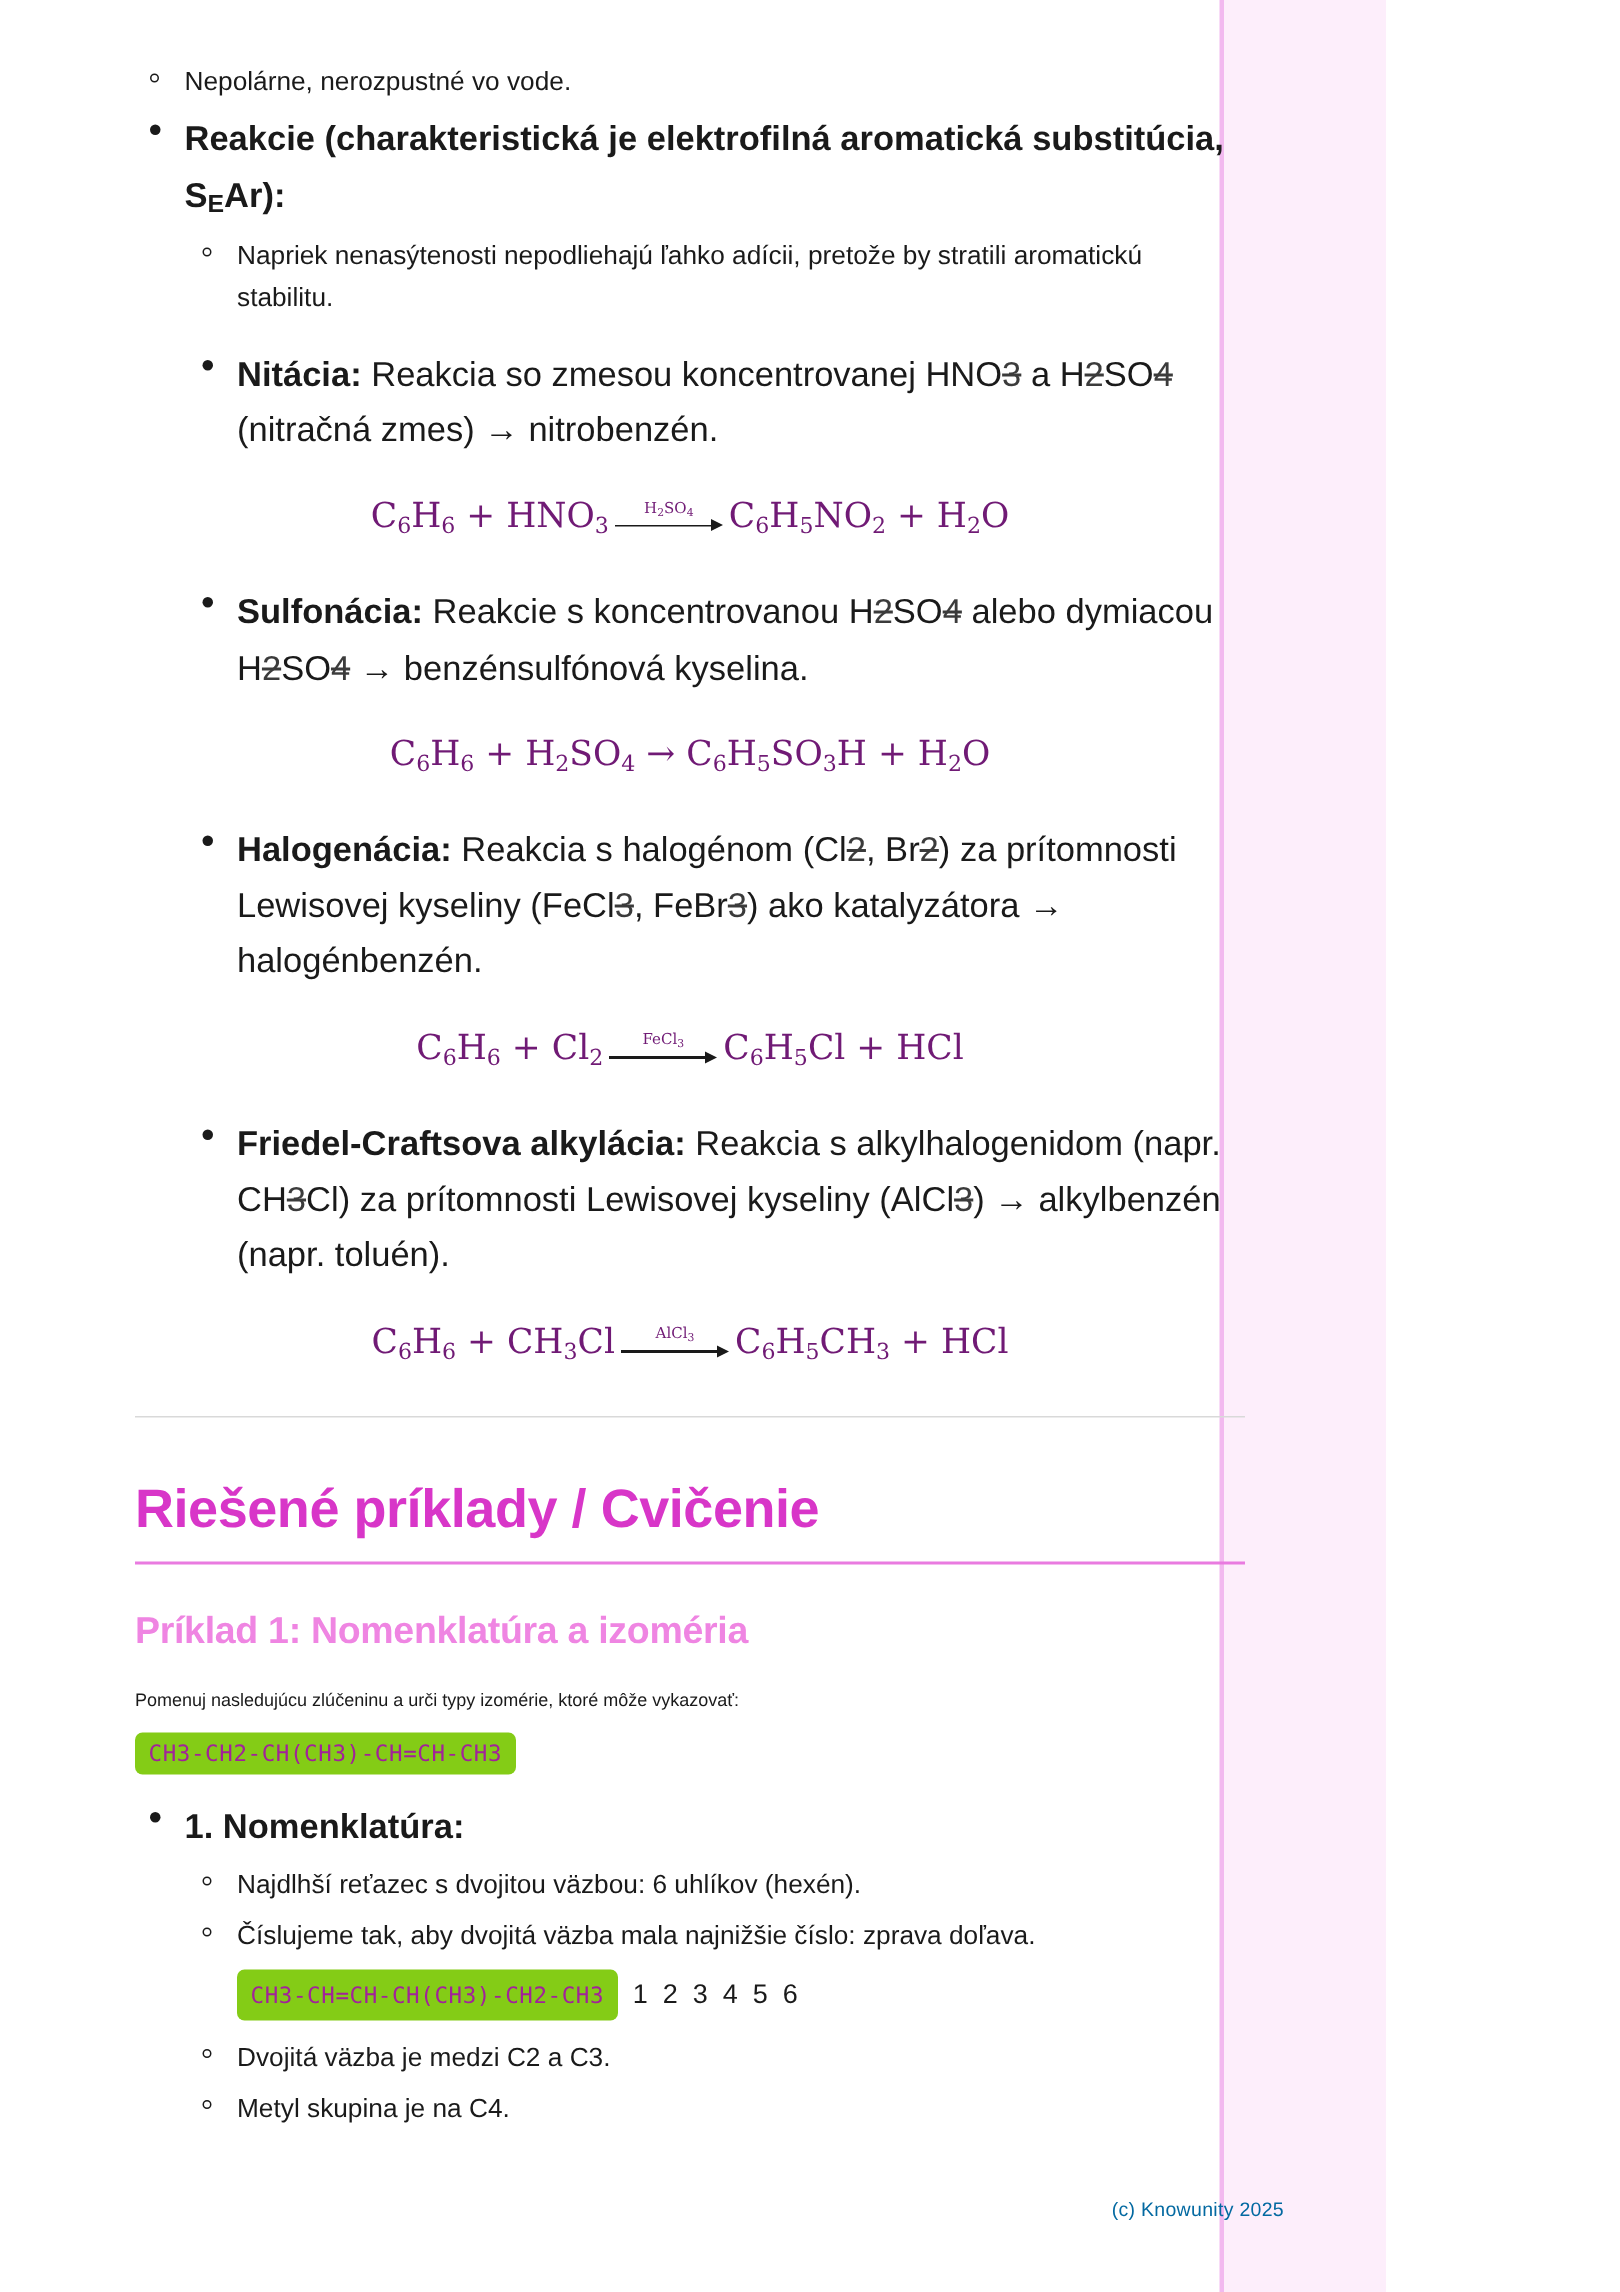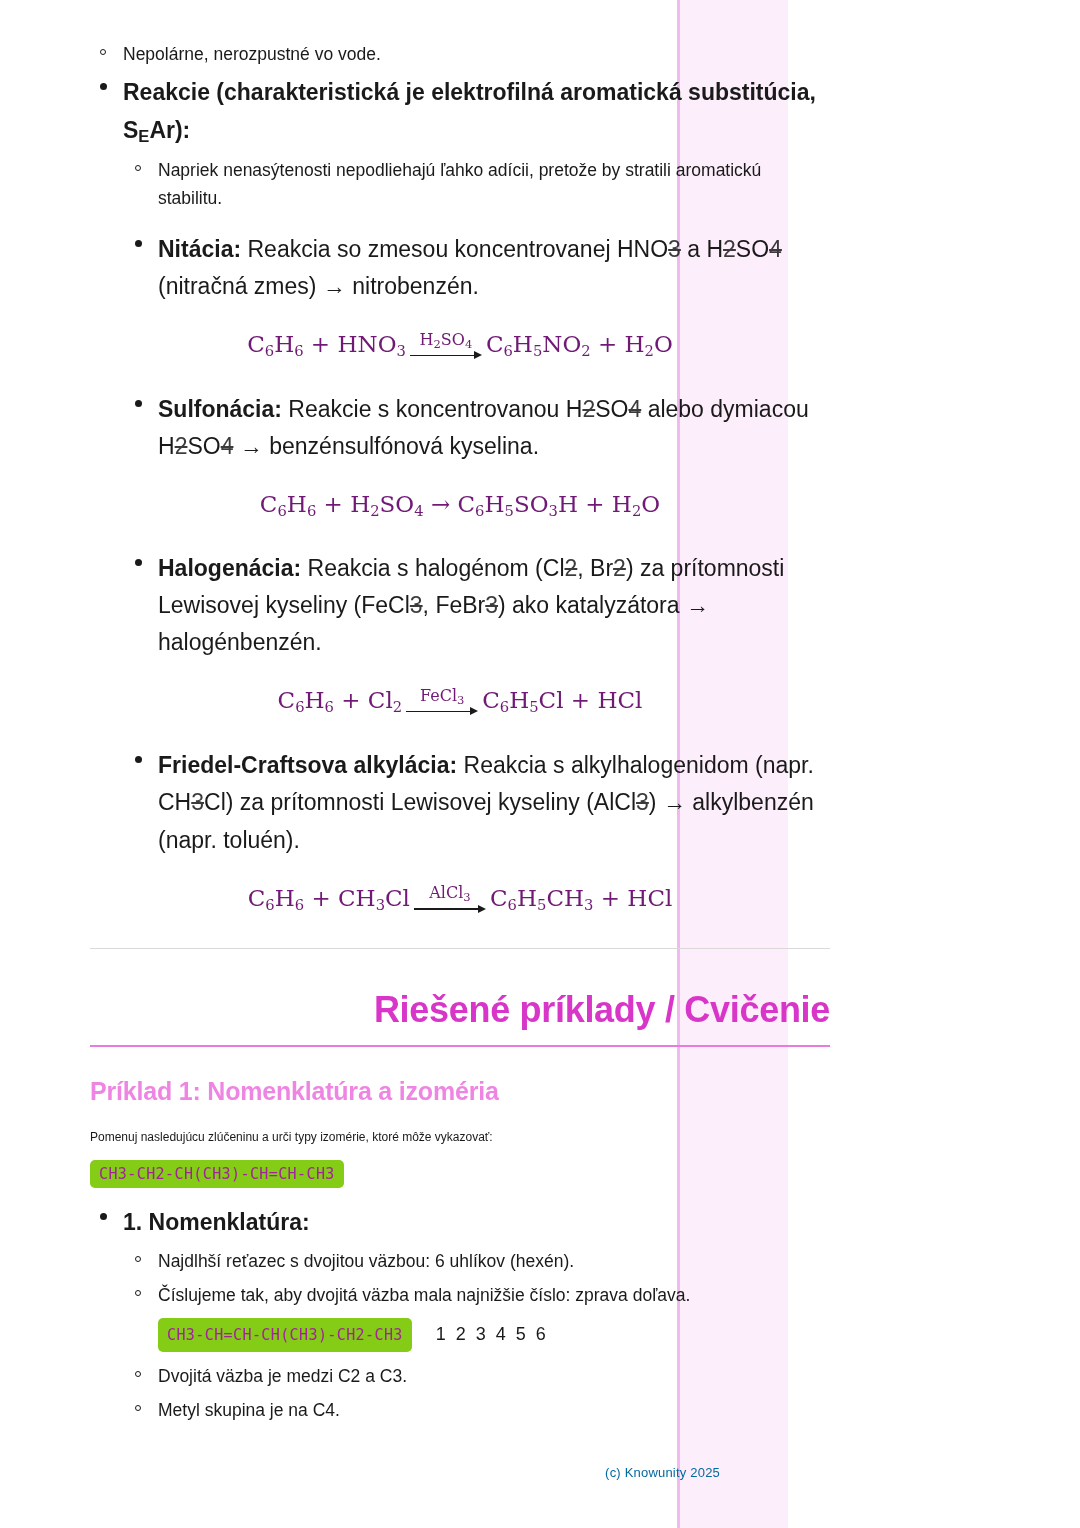--- a/index.html
+++ b/index.html
@@ -31,21 +31,21 @@
     right: 108px;
     width: 3px;
     height: 100%;
     background: #f2b9ef;
   }
 
   .page {
     position: absolute;
     left: 0;
     top: 0;
-    width: 788px;
+    width: 924px;
     height: 1528px;
     padding: 0;
     box-sizing: border-box;
   }
 
   .content {
     position: absolute;
     left: 90px;
     top: 40px;
     width: 740px;
@@ -113,21 +113,21 @@
   .eq .msub { font-size: 0.64em; vertical-align: -0.28em; }
   .eq .arrow-wrap {
     display: inline-block;
     position: relative;
     vertical-align: middle;
     margin: 0 4px;
     text-align: center;
   }
   .eq .arrow-lbl {
     display: block;
-    font-size: 16px;
+    font-size: 10px;
     line-height: 1;
     margin-bottom: 1px;
   }
   .eq .arrow-lbl .asub { font-size: 0.72em; vertical-align: -0.25em; }
   .eq .arrow-bar {
     display: block;
     position: relative;
     height: 10px;
     width: 72px;
   }
@@ -155,21 +155,20 @@
     border-top: 1px solid #d9d9d9;
     margin: 34px 0 40px 0;
   }
 
   h1.section-title {
     font-size: 36px;
     font-weight: bold;
     color: #d836c8;
     margin: 0 0 14px 0;
     letter-spacing: -0.3px;
-    text-align: right;
   }
   .title-rule {
     border: 0;
     border-top: 2px solid #e97be0;
     margin: 0 0 30px 0;
   }
 
   h2.sub-title {
     font-size: 25px;
     font-weight: bold;
@@ -194,21 +193,21 @@
     border-radius: 5px;
     padding: 5px 9px;
     letter-spacing: 0.4px;
   }
 
   .code-line {
     margin: 8px 0 2px 0;
   }
   .numbering {
     font-size: 18px;
-    margin-left: 24px;
+    margin-left: 10px;
     letter-spacing: 2.5px;
     color: #1a1a1a;
   }
 
   .watermark {
     position: absolute;
     right: 68px;
     bottom: 48px;
     font-size: 13px;
     color: #0369a1;

